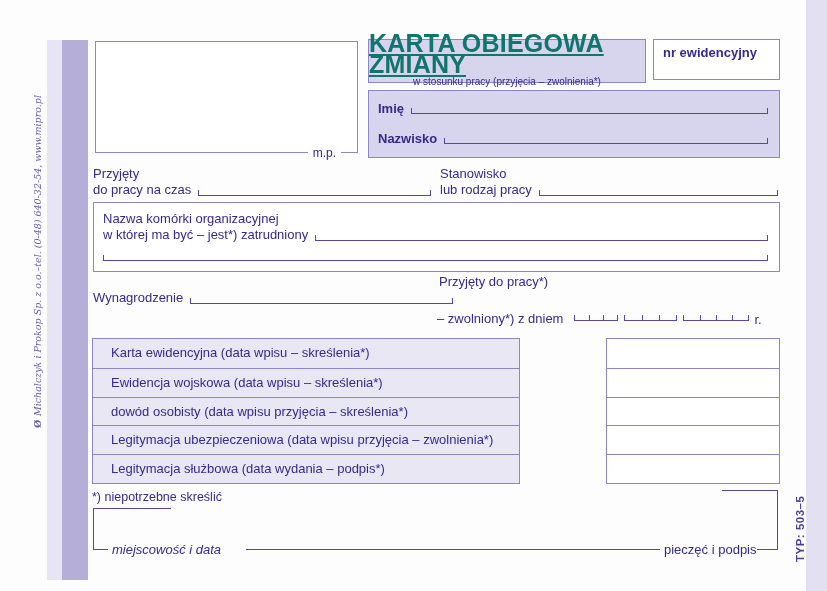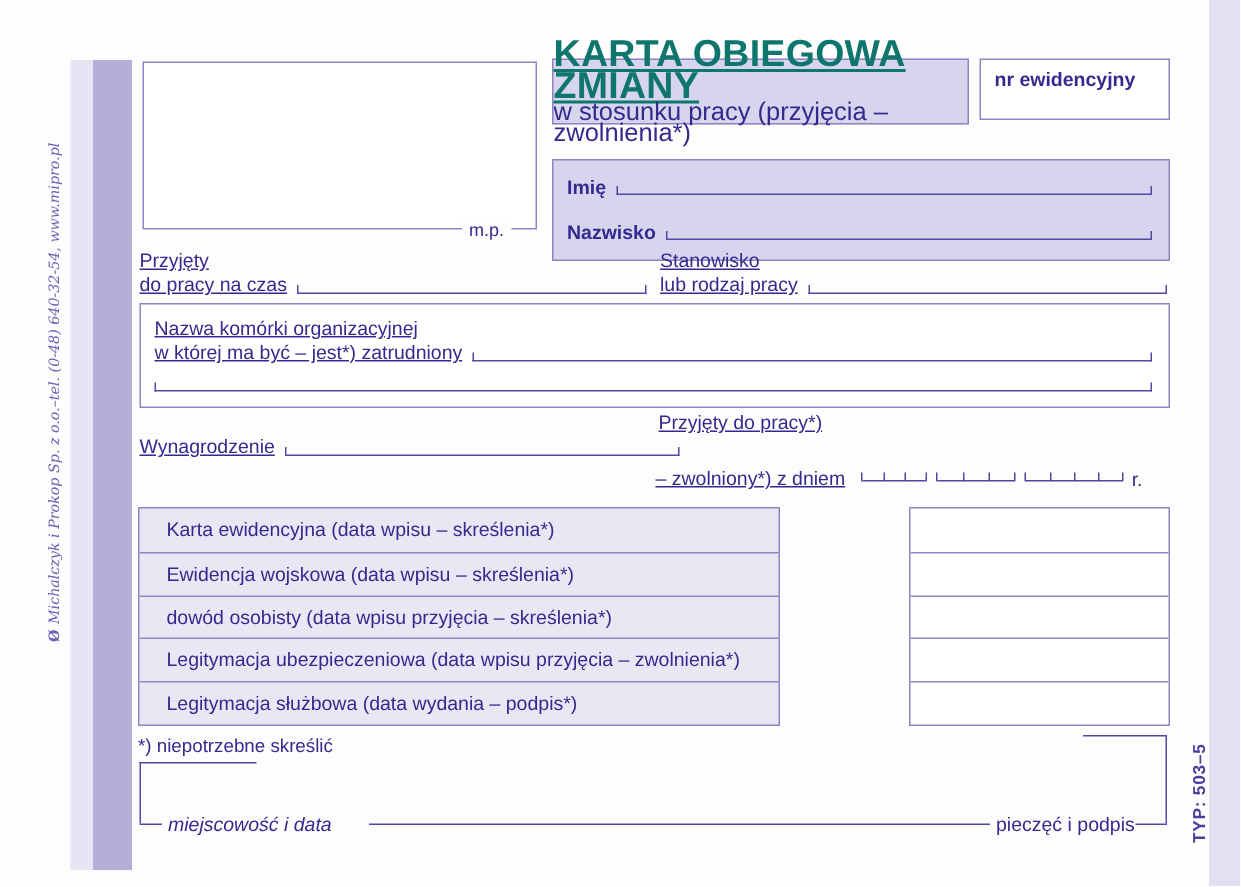--- a/index.html
+++ b/index.html
@@ -32,31 +32,31 @@
     white-space:nowrap;display:flex;align-items:center;
   }
   .vendor .logo{font-style:normal;font-weight:bold;margin-bottom:4px;}
   
   .stamp-box{left:95px;top:41px;width:263px;height:112px;background:#fff;border:1px solid var(--border);}
   .mp{position:absolute;right:16px;bottom:-8px;background:#fdfdfe;padding:0 5px;font-size:12px;color:var(--ink);}
   
   .title-box{left:368px;top:39px;width:278px;height:44px;background:var(--lav);border:1px solid var(--border);
     display:flex;flex-direction:column;align-items:center;justify-content:center;}
   .title-box .t1{font-weight:bold;font-size:25px;color:#0f766e;letter-spacing:.2px;line-height:21px;text-decoration:underline;}
-  .title-box .t2{font-size:17px;line-height:14px;}
+  .title-box .t2{font-size:10px;line-height:14px;}
   
   .nr-box{left:653px;top:39px;width:127px;height:41px;background:#fff;border:1px solid var(--border);
     font-weight:bold;font-size:13px;padding:5px 0 0 9px;}
   
-  .name-box{left:368px;top:90px;width:412px;height:68px;background:var(--lav);border:1px solid var(--border);padding:10px 9px 0 9px;margin-top:16px;}
+  .name-box{left:368px;top:90px;width:412px;height:68px;background:var(--lav);border:1px solid var(--border);padding:10px 9px 0 9px;}
   .frow{display:flex;align-items:flex-end;}
   .frow + .frow{margin-top:15px;}
   .flabel{font-weight:bold;font-size:13px;line-height:15px;white-space:nowrap;}
   .uline{flex:1;height:6px;border-bottom:1px solid var(--line);border-left:1px solid var(--line);border-right:1px solid var(--line);margin:0 2px 2px 7px;}
-  .lbl{font-size:13px;line-height:16px;white-space:nowrap;text-decoration:underline;}
+  .lbl{font-size:13px;line-height:16px;white-space:nowrap;}
   
   .accepted{left:93px;top:166px;width:340px;}
   .position{left:440px;top:166px;width:340px;}
   
   .unit-box{left:93px;top:202px;width:687px;height:70px;background:#fff;border:1px solid var(--border);padding:8px 9px 0 9px;}
   .unit-box .bottomline{margin-top:12px;}
   .bottomline-only{display:flex;}
   
   .salary{left:93px;top:290px;width:362px;}
   

